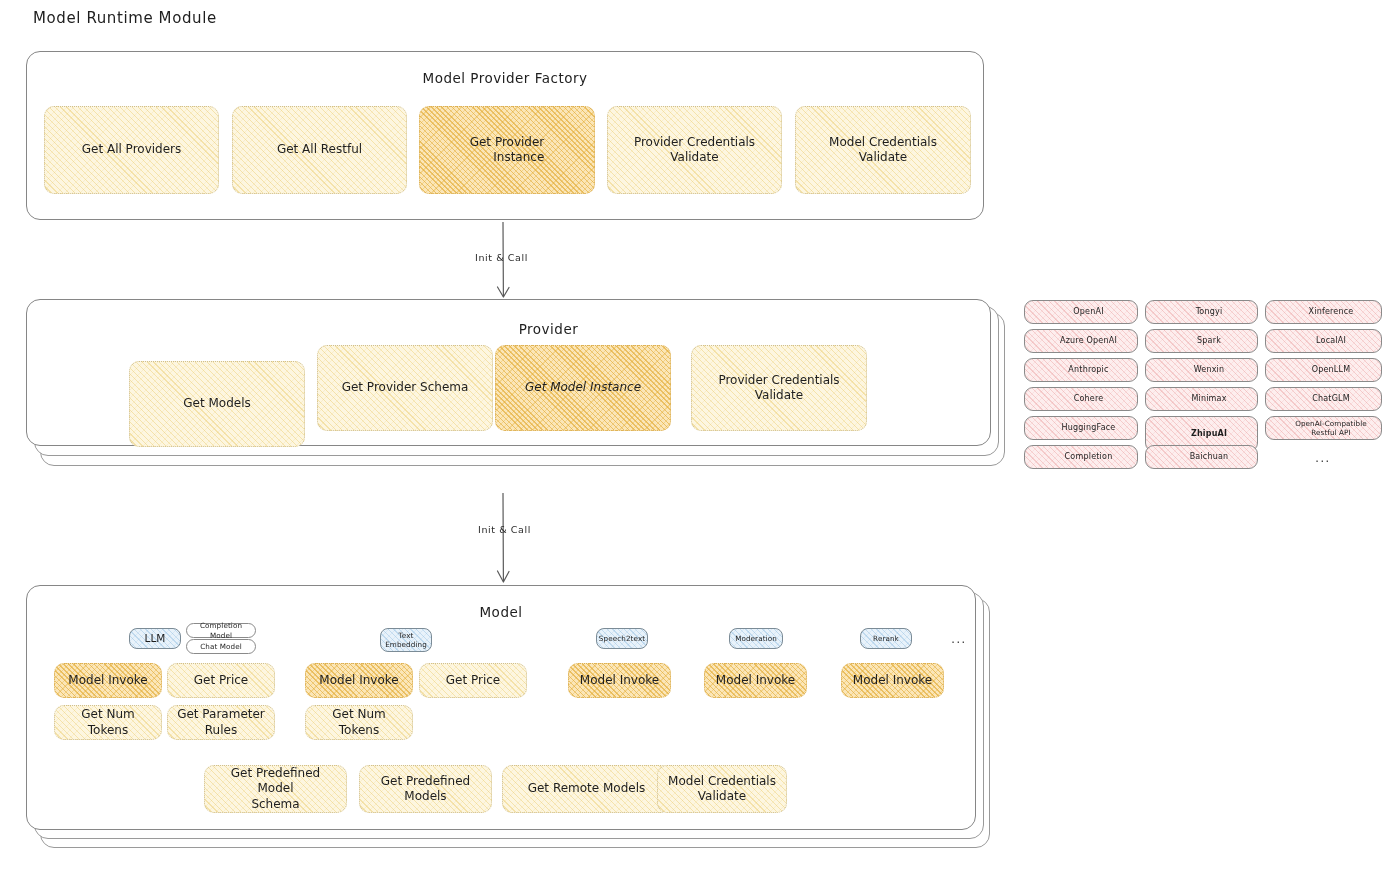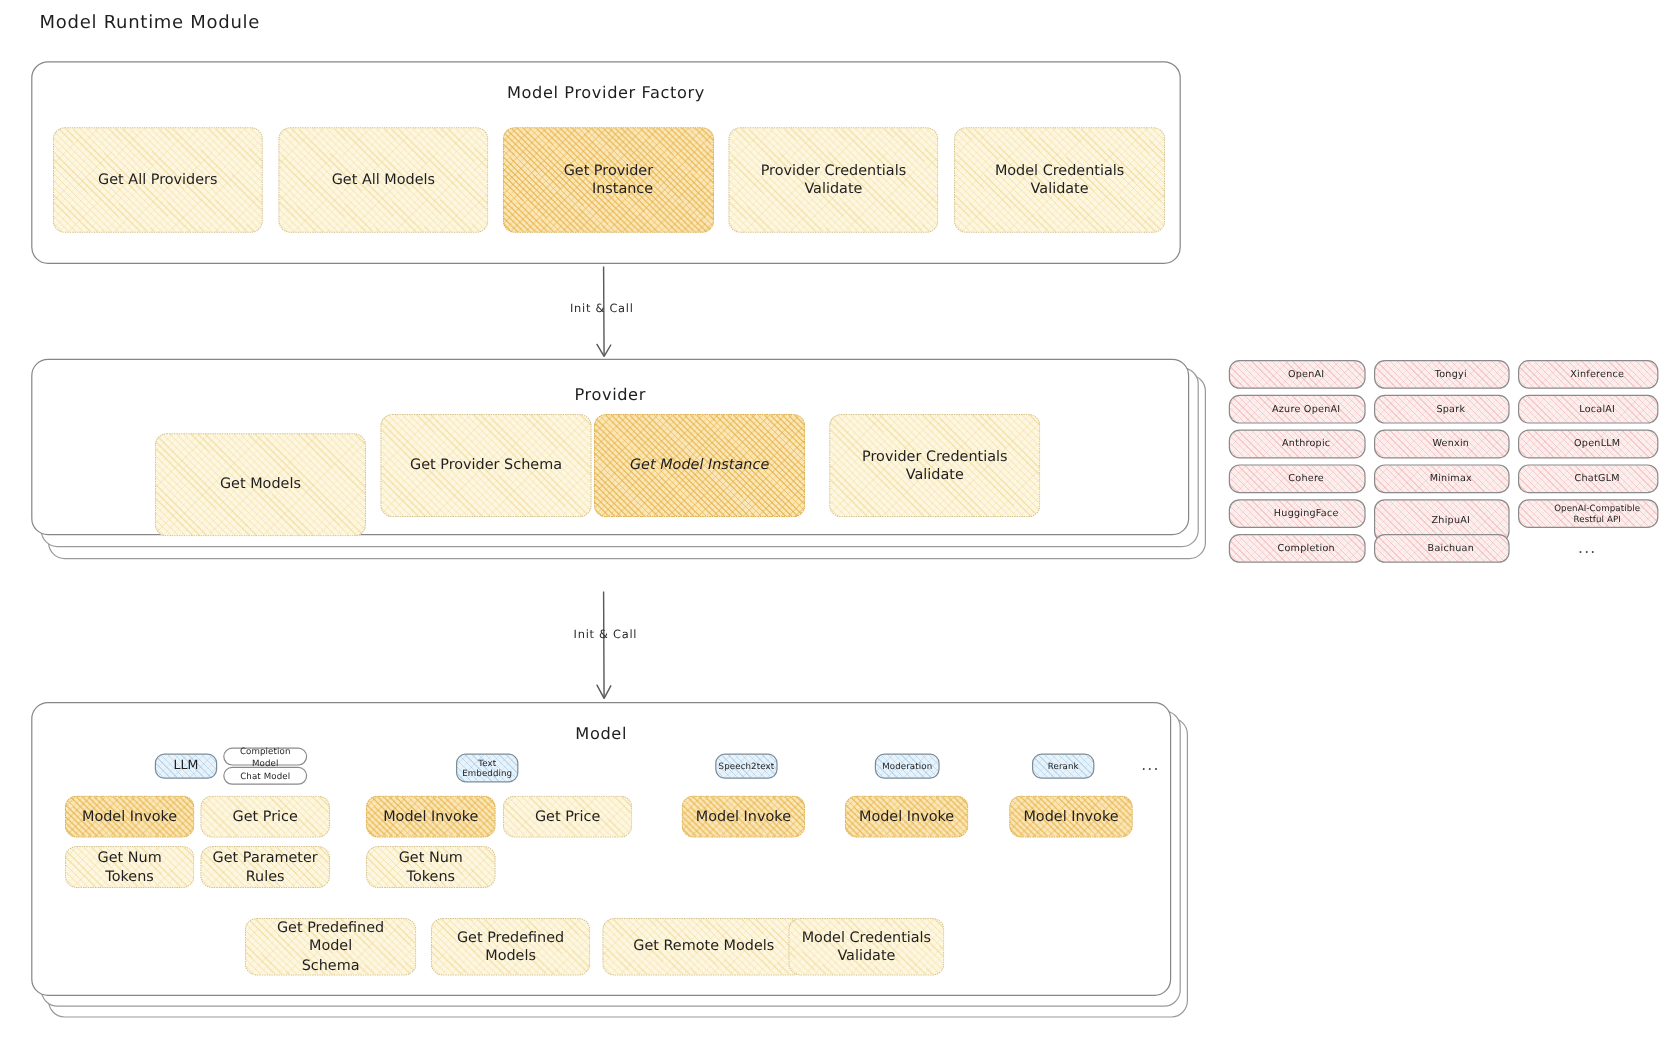--- a/index.html
+++ b/index.html
@@ -128,61 +128,61 @@
 </style>
 </head>
 <body>
 
 <div id="page-title">Model Runtime Module</div>
 
 <div class="panel" style="left:26px; top:51px; width:958px; height:169px;"></div>
 <div class="panel-title" style="left:26px; top:70px; width:958px;">Model Provider Factory</div>
 
 <div class="hbox fill-light t13" style="left:44px; top:106px; width:175px; height:88px;">Get All Providers</div>
-<div class="hbox fill-light t13" style="left:232px; top:106px; width:175px; height:88px;">Get All Models</div>
+<div class="hbox fill-light t13" style="left:232px; top:106px; width:175px; height:88px;">Get All Restful</div>
 <div class="hbox fill-strong t13" style="left:419px; top:106px; width:176px; height:88px; white-space:pre-line;text-align:right;">Get Provider
 Instance</div>
 <div class="hbox fill-light t13" style="left:607px; top:106px; width:175px; height:88px; white-space:pre-line;">Provider Credentials
 Validate</div>
 <div class="hbox fill-light t13" style="left:795px; top:106px; width:176px; height:88px; white-space:pre-line;">Model Credentials
 Validate</div>
 
 <div class="arrow-wrap" style="left:478px; top:222px; width:50px; height:76px;">
   <svg width="50" height="76" viewBox="0 0 50 76">
     <path d="M25 0 L25.4 74" stroke="#5a5a5a" stroke-width="1.2" fill="none" stroke-linecap="round"></path>
     <path d="M19.5 65 L25.4 75 L31 65.5" stroke="#5a5a5a" stroke-width="1.2" fill="none" stroke-linecap="round" stroke-linejoin="round"></path>
   </svg>
 </div>
 <div class="arrow-label" style="left:475px; top:252px;">Init &amp; Call</div>
 
 <div class="panel-shadow" style="left:40px; top:312px; width:965px; height:154px;"></div>
 <div class="panel-shadow" style="left:34px; top:306px; width:965px; height:150px;"></div>
 <div class="panel" style="left:26px; top:299px; width:965px; height:147px;"></div>
-<div class="panel-title" style="left:26px; top:321px; width:965px;">Provider</div>
+<div class="panel-title" style="left:26px; top:321px; width:965px;padding-left:40px;">Provider</div>
 
 <div class="hbox fill-light t13" style="left:129px; top:345px; width:176px; height:86px;margin-top:16px;">Get Models</div>
 <div class="hbox fill-light t13" style="left:317px; top:345px; width:176px; height:86px;">Get Provider Schema</div>
 <div class="hbox fill-strong t13" style="left:495px; top:345px; width:176px; height:86px;font-style:italic;">Get Model Instance</div>
 <div class="hbox fill-light t13" style="left:691px; top:345px; width:176px; height:86px; white-space:pre-line;">Provider Credentials
 Validate</div>
 
 <div style="position:absolute; left:1024px; top:300px;">
 
   <div class="hbox fill-pink t9" style="left:0px; top:0px; width:114px; height:24px;">OpenAI</div>
   <div class="hbox fill-pink t9" style="left:0px; top:29px; width:114px; height:24px;">Azure OpenAI</div>
   <div class="hbox fill-pink t9" style="left:0px; top:58px; width:114px; height:24px;">Anthropic</div>
   <div class="hbox fill-pink t9" style="left:0px; top:87px; width:114px; height:24px;">Cohere</div>
   <div class="hbox fill-pink t9" style="left:0px; top:116px; width:114px; height:24px;">HuggingFace</div>
   <div class="hbox fill-pink t9" style="left:0px; top:145px; width:114px; height:24px;">Completion</div>
 
   <div class="hbox fill-pink t9" style="left:121px; top:0px; width:113px; height:24px;">Tongyi</div>
   <div class="hbox fill-pink t9" style="left:121px; top:29px; width:113px; height:24px;">Spark</div>
   <div class="hbox fill-pink t9" style="left:121px; top:58px; width:113px; height:24px;">Wenxin</div>
   <div class="hbox fill-pink t9" style="left:121px; top:87px; width:113px; height:24px;">Minimax</div>
-  <div class="hbox fill-pink t9" style="left:121px; top:116px; width:113px; height:36px;">ZhipuAI</div>
+  <div class="hbox fill-pink t9" style="left:121px; top:116px; width:113px; height:36px;font-weight:bold;">ZhipuAI</div>
   <div class="hbox fill-pink t9" style="left:121px; top:145px; width:113px; height:24px;">Baichuan</div>
 
   <div class="hbox fill-pink t9" style="left:241px; top:0px; width:117px; height:24px;">Xinference</div>
   <div class="hbox fill-pink t9" style="left:241px; top:29px; width:117px; height:24px;">LocalAI</div>
   <div class="hbox fill-pink t9" style="left:241px; top:58px; width:117px; height:24px;">OpenLLM</div>
   <div class="hbox fill-pink t9" style="left:241px; top:87px; width:117px; height:24px;">ChatGLM</div>
   <div class="hbox fill-pink t8" style="left:241px; top:116px; width:117px; height:24px;">OpenAI-Compatible Restful API</div>
   <div class="ellipsis" style="left:291px; top:150px;">...</div>
 </div>
 

